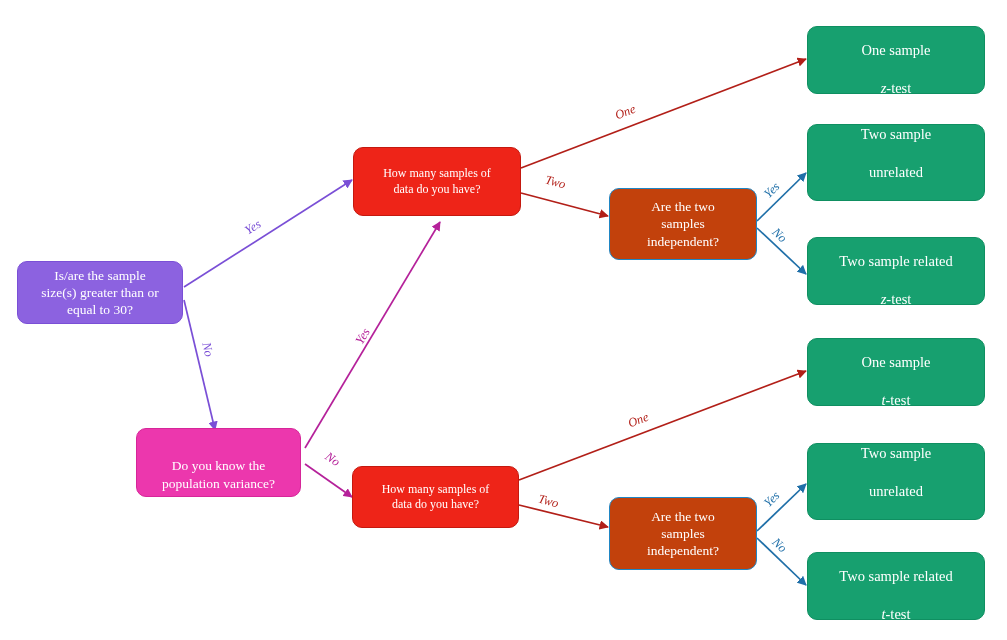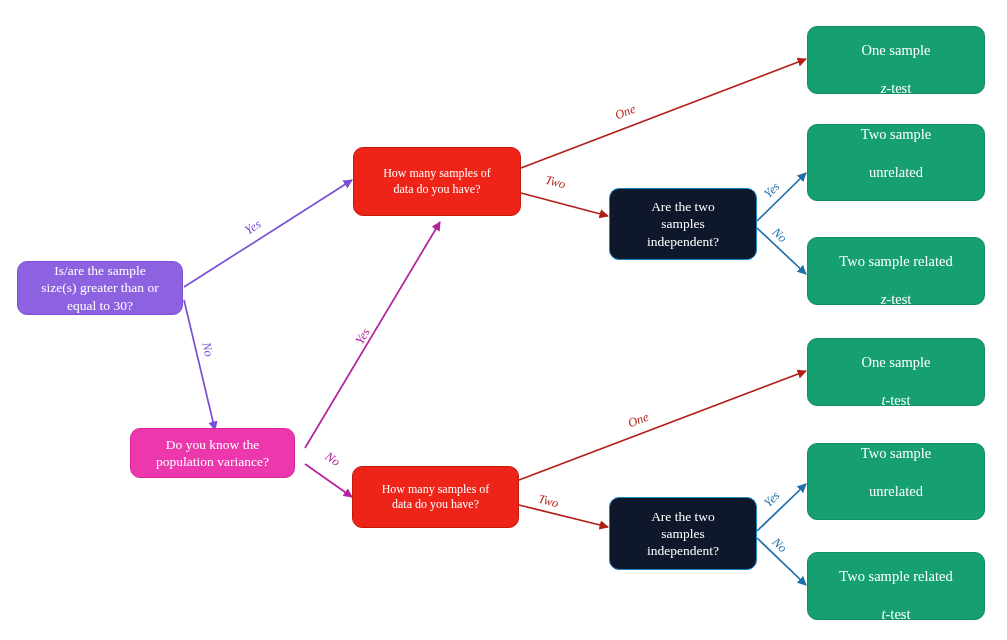--- a/index.html
+++ b/index.html
@@ -49,21 +49,21 @@
     background: #ec37ad;
     border: 1.5px solid #d62699;
     font-size: 13.5px;
   }
   .n-decision-red {
     background: #ee2418;
     border: 1.5px solid #c4190f;
     font-size: 12px;
   }
   .n-decision-blue {
-    background: #0f172a;
+    background: #c2410c;
     border: 1.5px solid #1f86c4;
     font-size: 13.5px;
   }
   .n-result-green {
     background: #17a06f;
     border: 1.5px solid #0f8f61;
     font-size: 14.5px;
   }
   .edge-label {
     position: absolute;
@@ -114,27 +114,27 @@
 
     <line x1="519" y1="480" x2="806" y2="371" stroke="#b21f18" stroke-width="1.7" marker-end="url(#ar-red)"></line>
 
     <line x1="519" y1="505" x2="608" y2="527" stroke="#b21f18" stroke-width="1.7" marker-end="url(#ar-red)"></line>
 
     <line x1="757" y1="531" x2="806" y2="484" stroke="#1f6fa8" stroke-width="1.7" marker-end="url(#ar-blue)"></line>
 
     <line x1="757" y1="538" x2="806" y2="585" stroke="#1f6fa8" stroke-width="1.7" marker-end="url(#ar-blue)"></line>
   </svg>
 
-  <div class="node n-decision-purple" style="left:17px; top:261px; width:166px; height:54px;">
+  <div class="node n-decision-purple" style="left:17px; top:261px; width:166px; height:63px;">
     <span class="node-label">Is/are the sample
 size(s) greater than or
 equal to 30?</span>
   </div>
 
-  <div class="node n-decision-pink" style="left:130px; top:428px; width:165px; height:50px;">
+  <div class="node n-decision-pink" style="left:136px; top:428px; width:165px; height:69px;align-items:flex-end;">
     <span class="node-label">Do you know the
 population variance?</span>
   </div>
 
   <div class="node n-decision-red" style="left:353px; top:147px; width:168px; height:69px;">
     <span class="node-label">How many samples of
 data do you have?</span>
   </div>
 
   <div class="node n-decision-red" style="left:352px; top:466px; width:167px; height:62px;">

